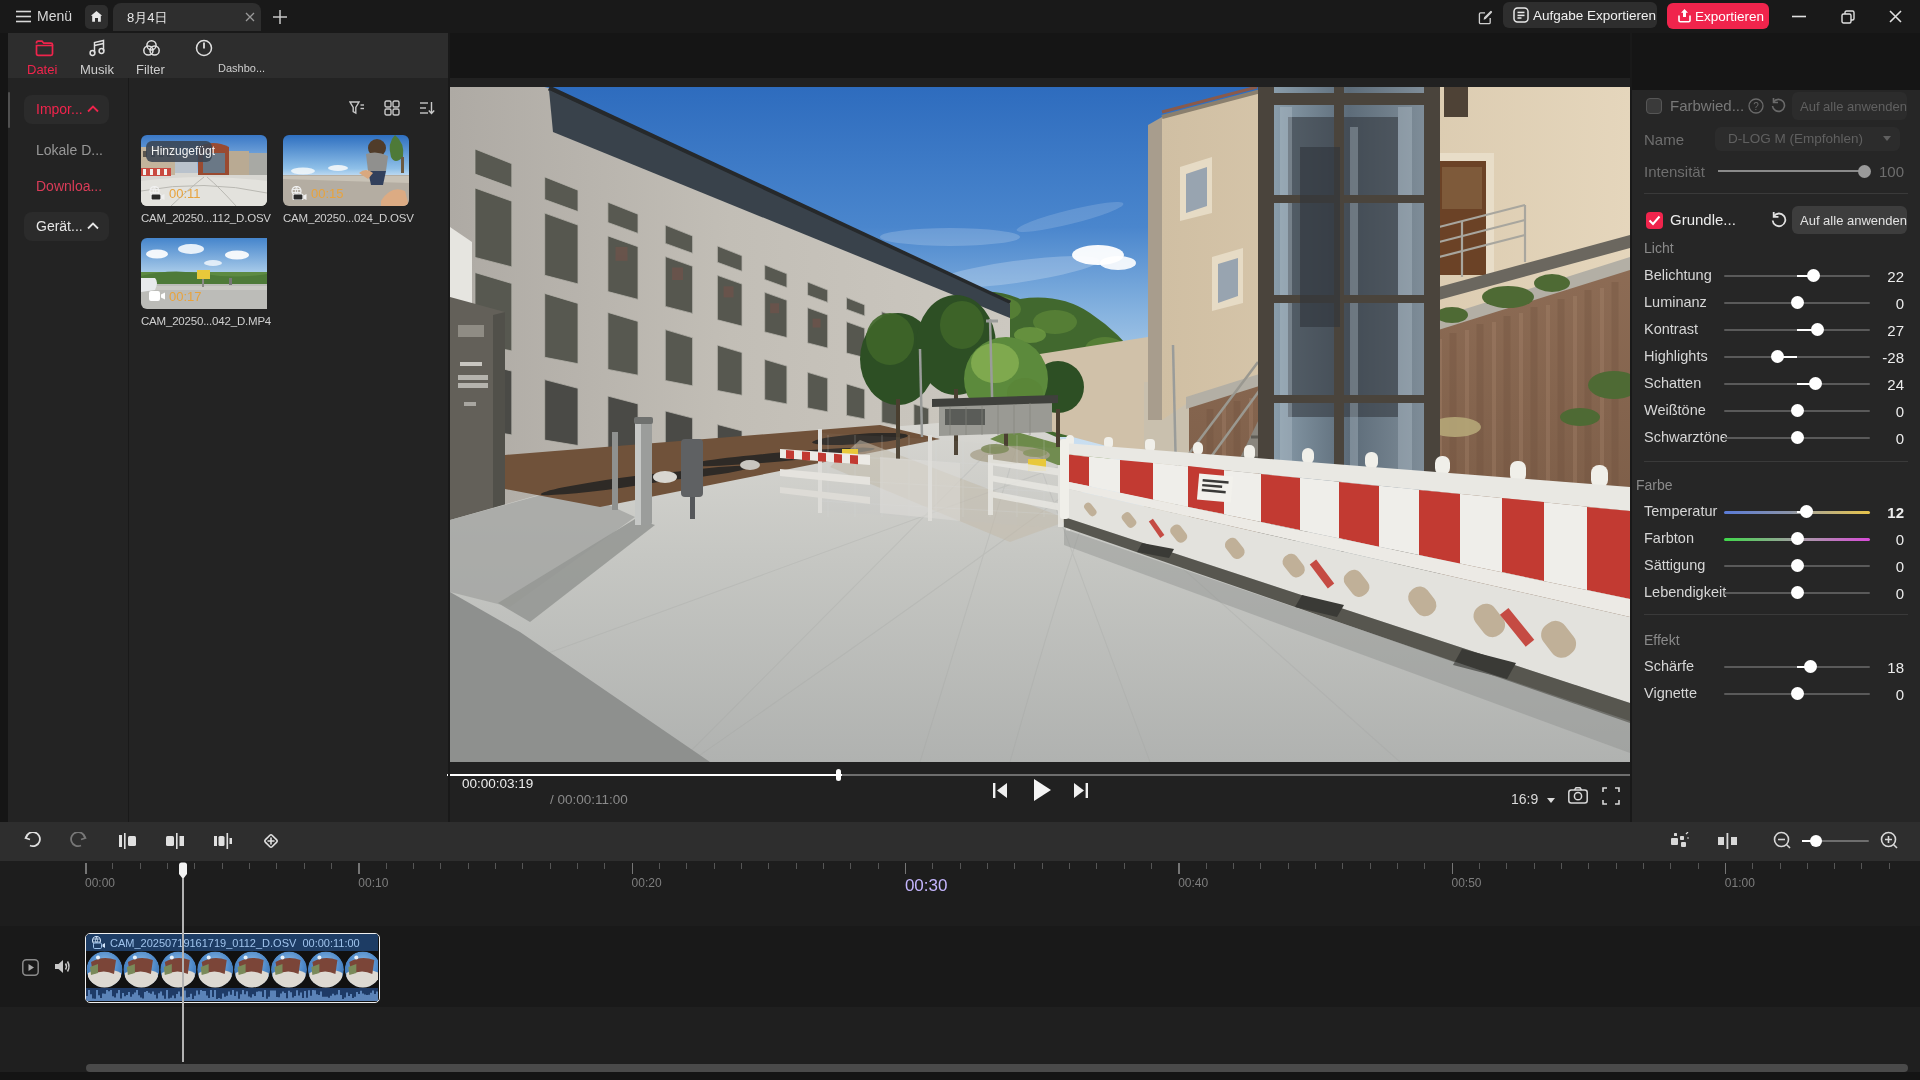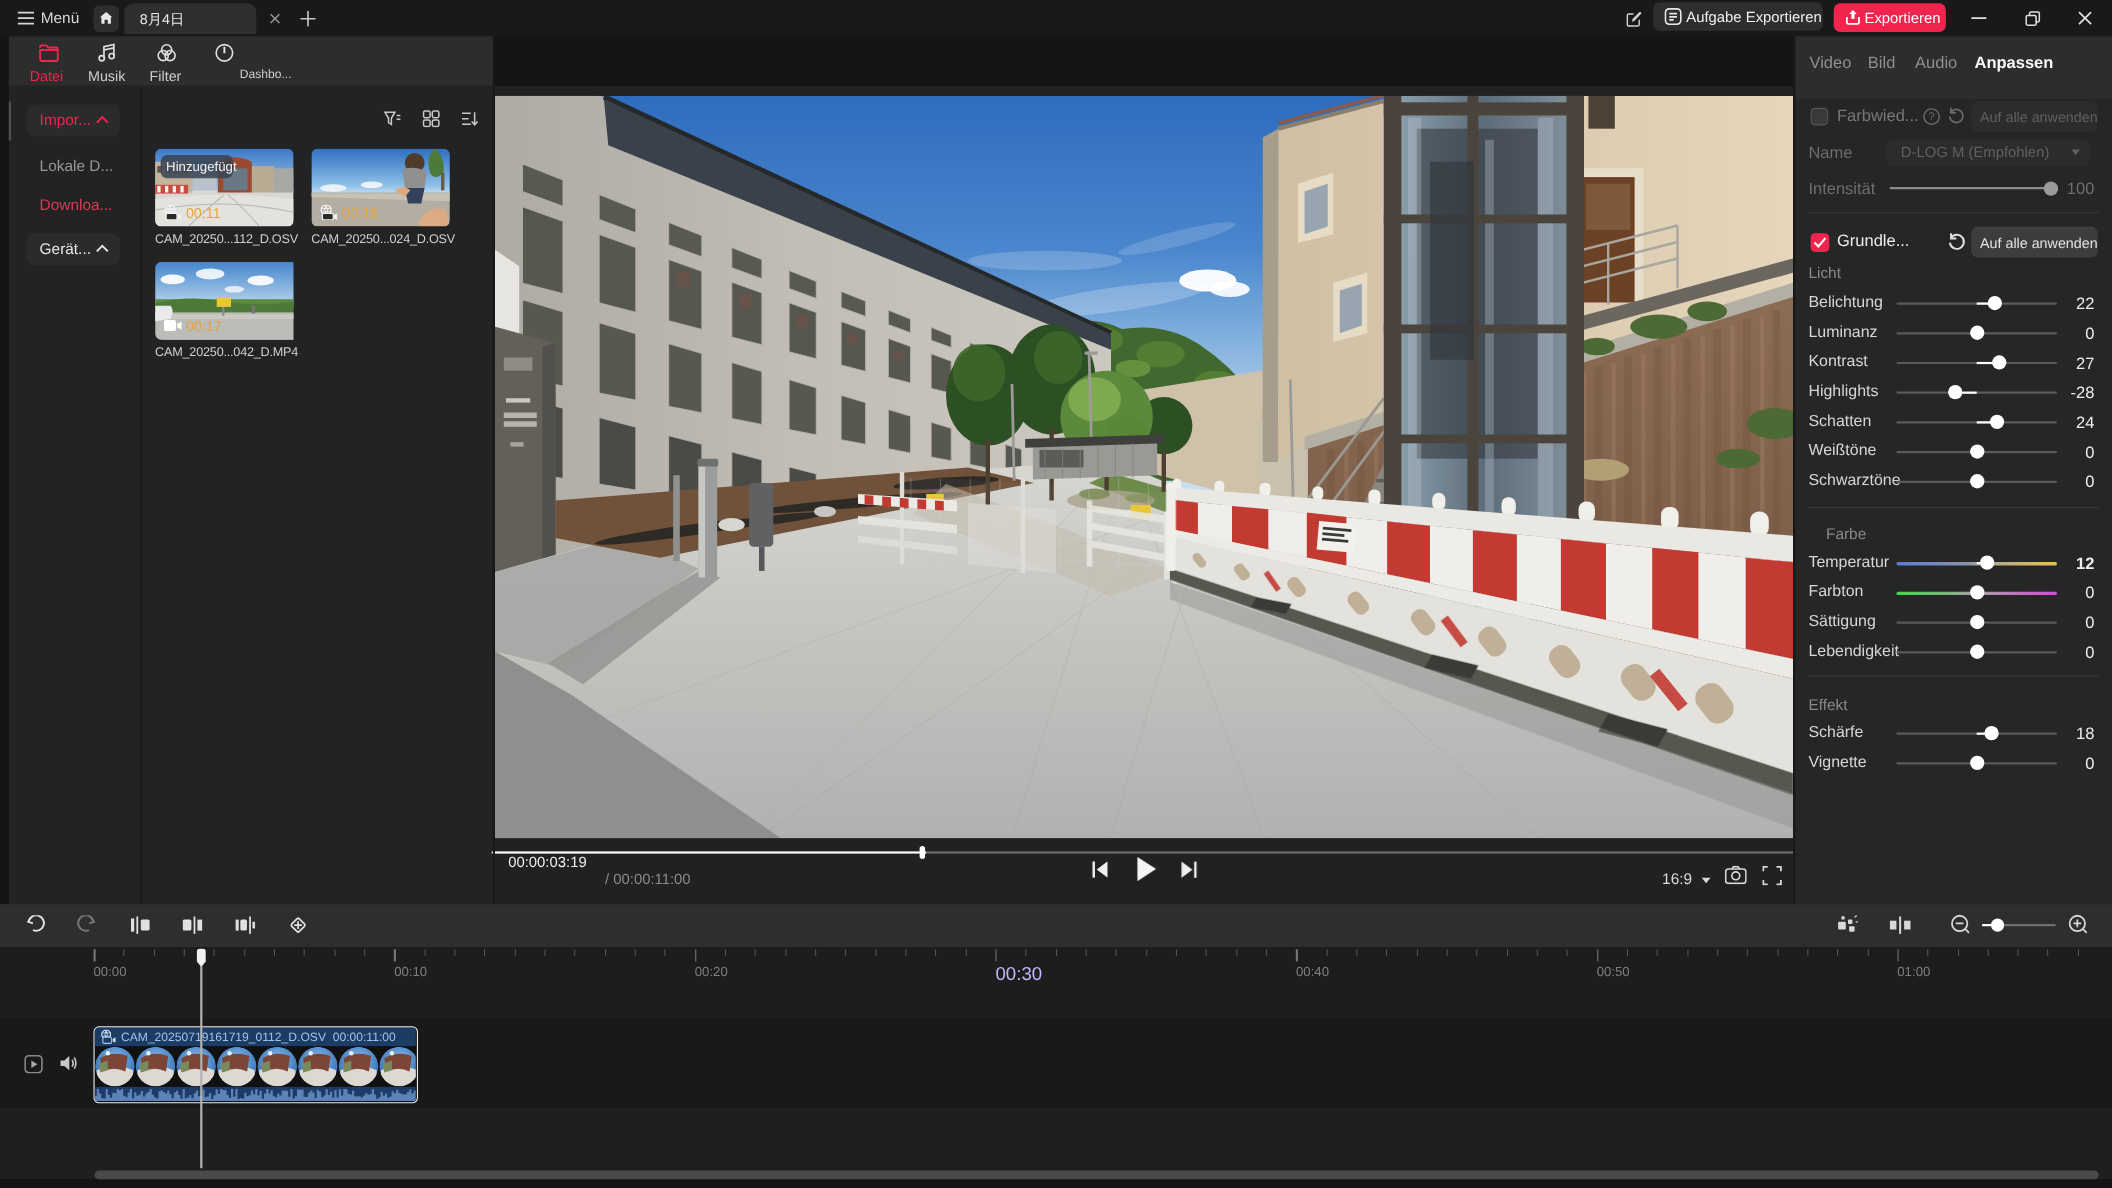--- a/index.html
+++ b/index.html
@@ -36,21 +36,21 @@
           <line x1="0" y1="6.5" x2="15" y2="6.5"></line>
           <line x1="0" y1="11.5" x2="15" y2="11.5"></line>
         </g>
     </svg>
     <span class="txt" style="left:37px;top:8px;font-size:14px;color:#d8d8d8;">Menü</span>
     <div class="abs" style="left:85px;top:5px;width:23px;height:24px;background:#2e2e2e;border-radius:5px;">
       <svg style="position:absolute;left:4px;top:4px;" width="15" height="15" viewBox="0 0 16 16">
         <path d="M8 2 L14 7.2 L12.6 7.2 L12.6 13.5 L9.6 13.5 L9.6 9.5 L6.4 9.5 L6.4 13.5 L3.4 13.5 L3.4 7.2 L2 7.2 Z" fill="#e8e8e8"></path>
       </svg>
     </div>
-    <div class="abs" style="left:113px;top:3px;width:120px;height:28px;background:#2e2e2e;border-radius:8px 8px 0 0;">
+    <div class="abs" style="left:113px;top:3px;width:148px;height:28px;background:#2e2e2e;border-radius:8px 8px 0 0;">
       <span class="txt" style="left:14px;top:6px;font-size:13px;color:#e8e8e8;">8月4日</span>
       <svg style="position:absolute;left:132px;top:9px;" width="10" height="10" viewBox="0 0 10 10">
         <path d="M1 1 L9 9 M9 1 L1 9" stroke="#9a9a9a" stroke-width="1.3"></path>
       </svg>
     </div>
     <svg class="abs" style="left:273px;top:10px;" width="14" height="14" viewBox="0 0 14 14">
       <path d="M7 0 L7 14 M0 7 L14 7" stroke="#c8c8c8" stroke-width="1.5"></path>
     </svg>
     <svg class="abs" style="left:1478px;top:10px;" width="15" height="15" viewBox="0 0 16 16">
       <path d="M13 8.5 L13 13.2 Q13 14.5 11.7 14.5 L2.8 14.5 Q1.5 14.5 1.5 13.2 L1.5 4.3 Q1.5 3 2.8 3 L7.5 3" stroke="#d0d0d0" stroke-width="1.4" fill="none"></path>
@@ -100,26 +100,20 @@
       <circle cx="9.5" cy="6.3" r="4.6" fill="none" stroke="#e0e0e0" stroke-width="1.5"></circle>
       <circle cx="6.4" cy="11.5" r="4.6" fill="none" stroke="#e0e0e0" stroke-width="1.5"></circle>
       <circle cx="12.6" cy="11.5" r="4.6" fill="none" stroke="#e0e0e0" stroke-width="1.5"></circle>
     </svg>
     <span class="txt" style="left:128px;top:29px;font-size:13px;color:#cecece;">Filter</span>
     <svg style="position:absolute;left:187px;top:6px;" width="18" height="18" viewBox="0 0 18 18">
       <circle cx="9" cy="9" r="7.5" fill="none" stroke="#e0e0e0" stroke-width="1.5"></circle>
       <path d="M9 3.5 L9 9.5" stroke="#e0e0e0" stroke-width="1.8"></path>
     </svg>
     <span class="txt" style="left:168px;top:29px;font-size:11px;color:#cecece;margin-left:42px;">Dashbo...</span>
-  </div>
-  <div class="abs rhead" id="rhead">
-    <span class="txt" style="left:13px;top:16px;font-size:15px;color:#8f8f8f;">Video</span>
-    <span class="txt" style="left:66px;top:16px;font-size:15px;color:#8f8f8f;">Bild</span>
-    <span class="txt" style="left:109px;top:16px;font-size:15px;color:#8f8f8f;">Audio</span>
-    <span class="txt" style="left:163px;top:16px;font-size:15px;color:#fafafa;font-weight:bold;">Anpassen</span>
   </div>
   <div class="abs sidebar" id="sidebar">
     <div class="abs" style="left:0px;top:14px;width:2px;height:36px;background:#505050;border-radius:1px;"></div>
     <div class="abs" style="left:16px;top:17px;width:85px;height:29px;background:#2b2b2b;border-radius:8px;">
       <span class="txt" style="left:12px;top:6px;font-size:14px;color:#f0244c;">Impor...</span>
       <svg style="position:absolute;left:63px;top:10px;" width="12" height="8" viewBox="0 0 12 8">
           <path d="M1 6.5 L6 1.5 L11 6.5" fill="none" stroke="#f0244c" stroke-width="1.8"></path>
         </svg>
     </div>
     <span class="txt" style="left:28px;top:64px;font-size:14px;color:#989898;">Lokale D...</span>
@@ -763,21 +757,21 @@
 <span class="txt" style="left:248px;top:286px;width:24px;text-align:right;font-size:15px;color:#ececec;">24</span>
 <span class="txt" style="left:12px;top:312px;font-size:14.5px;color:#d6d6d6;">Weißtöne</span>
 <div class="abs" style="left:92px;top:320px;width:146px;height:2px;background:#5a5a5a;border-radius:1px;"></div>
 <div class="abs" style="left:158.5px;top:313.5px;width:13px;height:13px;border-radius:50%;background:#ffffff;"></div>
 <span class="txt" style="left:248px;top:313px;width:24px;text-align:right;font-size:15px;color:#ececec;">0</span>
 <span class="txt" style="left:12px;top:339px;font-size:14.5px;color:#d6d6d6;">Schwarztöne</span>
 <div class="abs" style="left:92px;top:347px;width:146px;height:2px;background:#5a5a5a;border-radius:1px;"></div>
 <div class="abs" style="left:158.5px;top:340.5px;width:13px;height:13px;border-radius:50%;background:#ffffff;"></div>
 <span class="txt" style="left:248px;top:340px;width:24px;text-align:right;font-size:15px;color:#ececec;">0</span>
 <div class="abs" style="left:12px;top:371px;width:264px;height:1px;background:#3a3a3a;"></div>
-<span class="txt" style="left:28px;top:387px;font-size:14px;color:#8a8a8a;">Farbe</span>
+<span class="txt" style="left:4px;top:387px;font-size:14px;color:#8a8a8a;">Farbe</span>
 <span class="txt" style="left:12px;top:413px;font-size:14.5px;color:#d6d6d6;">Temperatur</span>
 <div class="abs" style="left:92px;top:420.5px;width:146px;height:3px;background:linear-gradient(to right, #5a7bd8, #8a93a8 45%, #a8a598 55%, #e8c44a);border-radius:1.5px;"></div>
 <div class="abs" style="left:165px;top:421px;width:9px;height:2px;background:#ffffff;"></div>
 <div class="abs" style="left:167.5px;top:414.5px;width:13px;height:13px;border-radius:50%;background:#ffffff;"></div>
 <span class="txt" style="left:248px;top:414px;width:24px;text-align:right;font-size:15px;color:#ececec;font-weight:bold;">12</span>
 
 <span class="txt" style="left:12px;top:440px;font-size:14.5px;color:#d6d6d6;">Farbton</span>
 <div class="abs" style="left:92px;top:447.5px;width:146px;height:3px;background:linear-gradient(to right, #3fd84a, #9aa39a 45%, #a89aa8 55%, #d84ad8);border-radius:1.5px;"></div>
 <div class="abs" style="left:158.5px;top:441.5px;width:13px;height:13px;border-radius:50%;background:#ffffff;"></div>
 <span class="txt" style="left:248px;top:441px;width:24px;text-align:right;font-size:15px;color:#ececec;">0</span>

